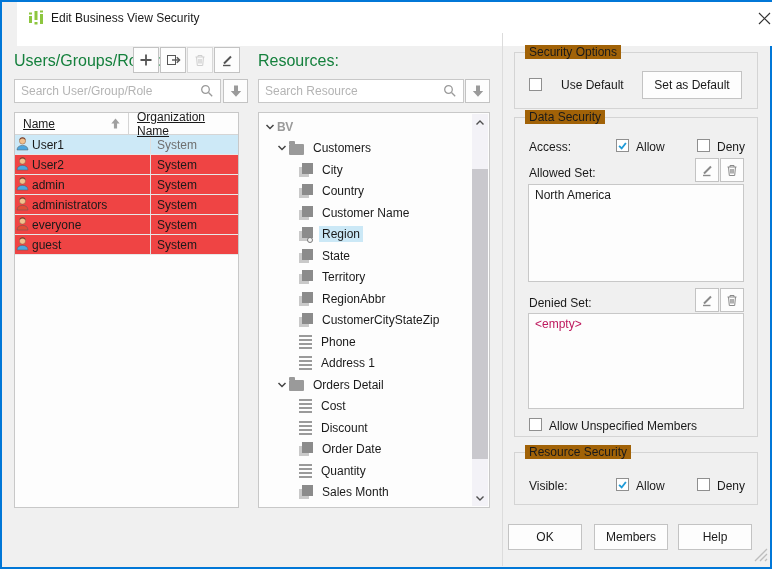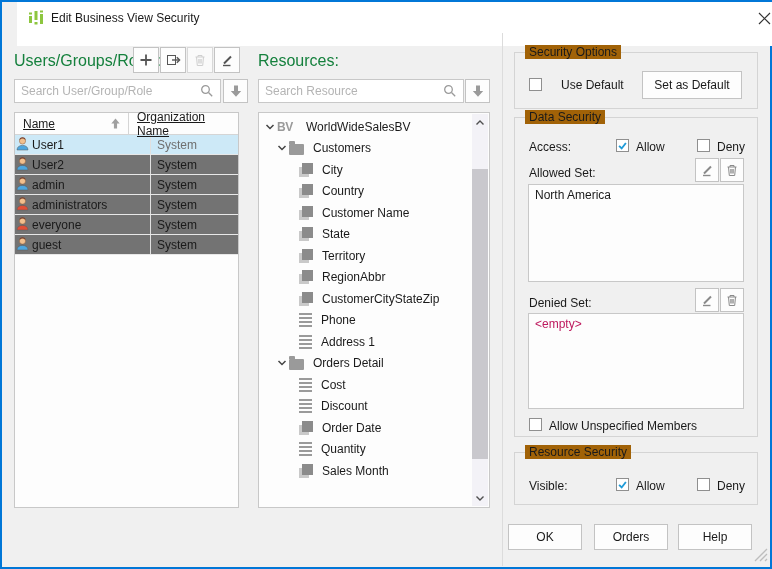--- a/index.html
+++ b/index.html
@@ -44,21 +44,21 @@
   }
 
   
   .users-table { position:absolute; left:14px; top:112px; width:225px; height:396px; background:#fdfdfd; border:1px solid #c8c8c8; }
   .thead { display:flex; height:22px; border-bottom:1px solid #d5d5d5; }
   .th { position:relative; display:flex; align-items:center; padding-left:8px; }
   .th-name { width:114px; border-right:1px solid #d5d5d5; }
   .th-org { flex:1; }
   .th-label { text-decoration:underline; color:#1a1a1a; }
   .sort-arrow { position:absolute; right:6px; top:4px; }
-  .trow { display:flex; height:20px; border-bottom:1px solid #e8e8e8; background:#737373; }
+  .trow { display:flex; height:20px; border-bottom:1px solid #e8e8e8; background:#ef4444; }
   .trow.selected { background:#cde9f7; }
   .td-name { width:136px; border-right:1px solid #e0e0e0; display:flex; align-items:center; gap:2px; overflow:hidden; }
   .td-org { flex:1; display:flex; align-items:center; padding-left:6px; }
   .trow.selected .td-org { color:#6f6f6f; }
 
   
   .tree-box { position:absolute; left:258px; top:112px; width:232px; height:396px; background:#fdfdfd; border:1px solid #c8c8c8; overflow:hidden; }
   .tree-rows { position:absolute; left:0; top:3px; right:17px; }
   .tree-row { display:flex; align-items:center; height:21.5px; white-space:nowrap; }
   .chev { width:14px; display:inline-flex; justify-content:center; flex:0 0 14px; }
@@ -269,21 +269,20 @@
 
   <div class="tree-box">
     <div class="tree-rows" id="tree-rows">
         <div class="tree-row" style="padding-left: 4px;">
           <span class="chev">
             <svg width="10" height="8" viewBox="0 0 10 8">
               <path d="M1.5 2L5 5.5 8.5 2" stroke="#444" stroke-width="1.5" fill="none"></path>
             </svg>
           </span>
           <span class="tree-icon ic-bv">BV</span>
-          <span class="tree-label">WorldWideSalesBV</span>
         </div>
         <div class="tree-row" style="padding-left: 16px;">
           <span class="chev">
             <svg width="10" height="8" viewBox="0 0 10 8">
               <path d="M1.5 2L5 5.5 8.5 2" stroke="#444" stroke-width="1.5" fill="none"></path>
             </svg>
           </span>
           <span class="tree-icon ic-folder"></span>
           <span class="tree-label">Customers</span>
         </div>
@@ -291,20 +290,26 @@
           <span class="tree-icon ic-dim"></span>
           <span class="tree-label">City</span>
         </div>
         <div class="tree-row" style="padding-left: 40px;">
           <span class="tree-icon ic-dim"></span>
           <span class="tree-label">Country</span>
         </div>
         <div class="tree-row" style="padding-left: 40px;">
           <span class="tree-icon ic-dim"></span>
           <span class="tree-label">Customer Name</span>
+        </div>
+        <div class="tree-row" style="padding-left: 40px;">
+          <span class="tree-icon ic-dim">
+            <span class="badge"></span>
+          </span>
+          <span class="tree-label sel">Region</span>
         </div>
         <div class="tree-row" style="padding-left: 40px;">
           <span class="tree-icon ic-dim"></span>
           <span class="tree-label">State</span>
         </div>
         <div class="tree-row" style="padding-left: 40px;">
           <span class="tree-icon ic-dim"></span>
           <span class="tree-label">Territory</span>
         </div>
         <div class="tree-row" style="padding-left: 40px;">
@@ -442,21 +447,21 @@
         <polyline points="2.5,7 5.5,10 10.5,3.5" stroke="#1f9bd8" stroke-width="2.2" fill="none"></polyline>
       </svg>
   </span>
   <span class="cb-label" style="left:636px; top:479px;">Allow</span>
   <span class="cb" style="left:697px; top:478px;">
     
   </span>
   <span class="cb-label" style="left:717px; top:479px;">Deny</span>
 
   <button class="push-btn" style="left:508px; top:524px; width:74px; height:26px;">OK</button>
-  <button class="push-btn" style="left:594px; top:524px; width:74px; height:26px;">Orders</button>
+  <button class="push-btn" style="left:594px; top:524px; width:74px; height:26px;">Members</button>
   <button class="push-btn" style="left:678px; top:524px; width:74px; height:26px;">Help</button>
 
   <span class="grip">
     <svg width="14" height="14" viewBox="0 0 14 14">
         <path d="M13 1L1 13M13 6L6 13M13 11l-2 2" stroke="#bdbdbd" stroke-width="1.3" fill="none"></path>
       </svg>
   </span>
 
 </div>
 

